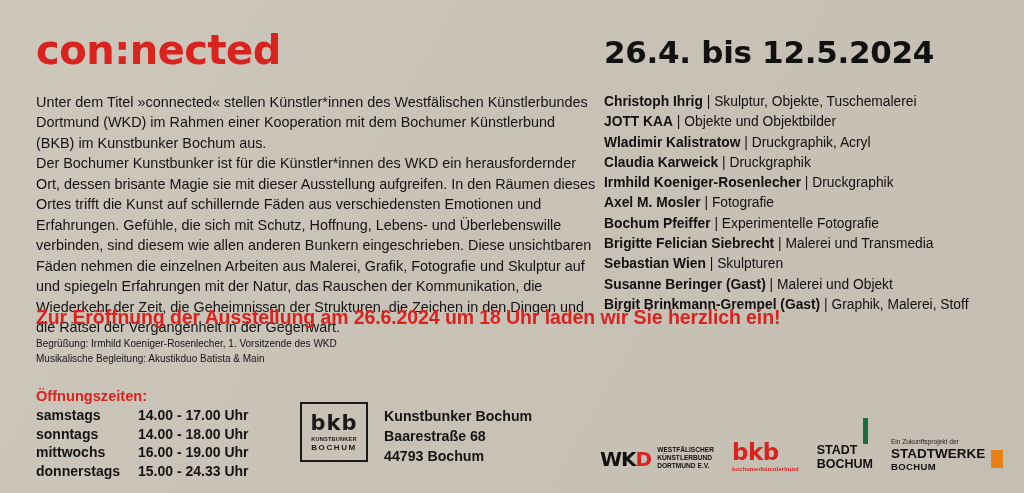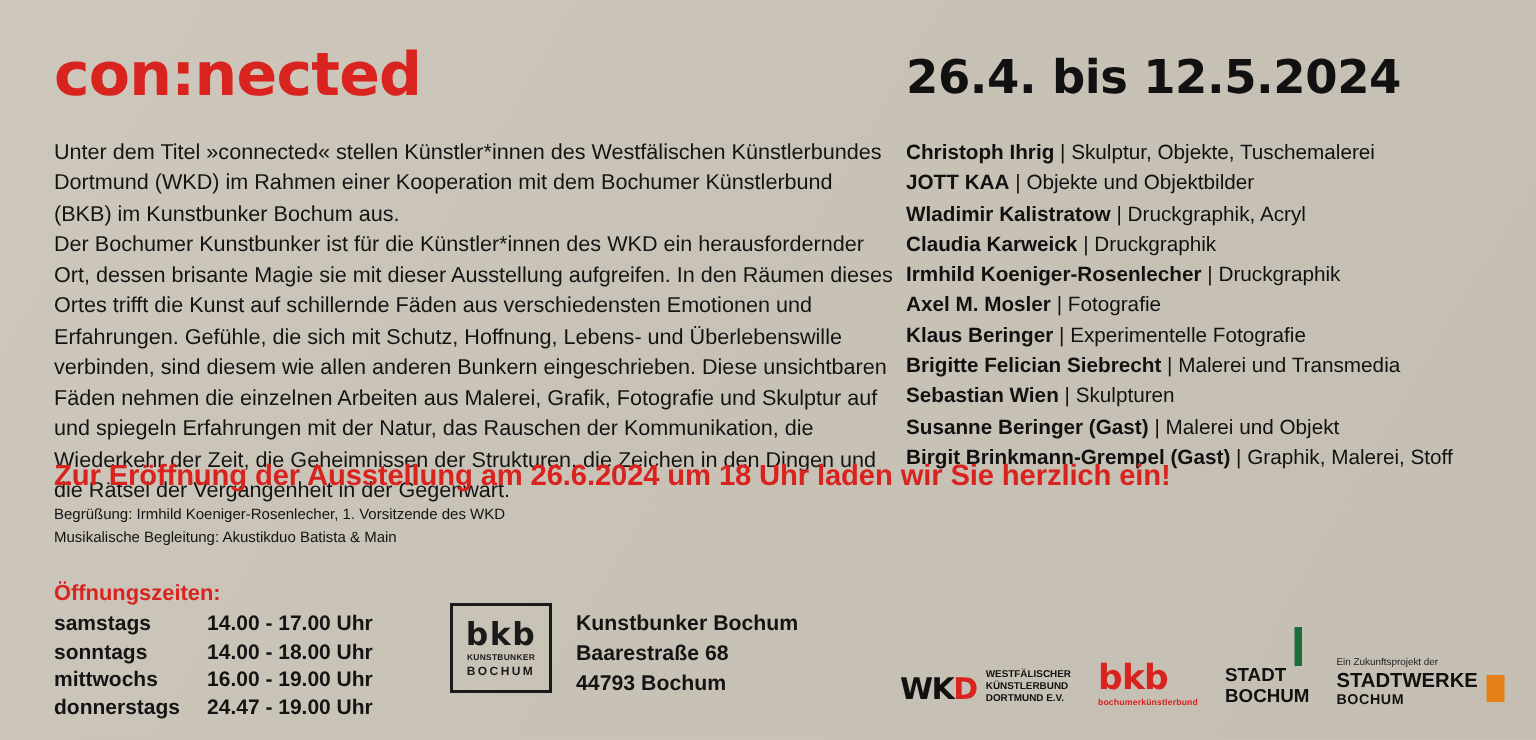--- a/index.html
+++ b/index.html
@@ -320,21 +320,21 @@
       <li>
         <span class="artist-name">Claudia Karweick</span><span class="artist-sep"> | </span><span class="artist-disc">Druckgraphik</span>
       </li>
       <li>
         <span class="artist-name">Irmhild Koeniger-Rosenlecher</span><span class="artist-sep"> | </span><span class="artist-disc">Druckgraphik</span>
       </li>
       <li>
         <span class="artist-name">Axel M. Mosler</span><span class="artist-sep"> | </span><span class="artist-disc">Fotografie</span>
       </li>
       <li>
-        <span class="artist-name">Klaus Beringer</span><span class="artist-sep"> | </span><span class="artist-disc">Experimentelle Fotografie</span>
+        <span class="artist-name">Bochum Pfeiffer</span><span class="artist-sep"> | </span><span class="artist-disc">Experimentelle Fotografie</span>
       </li>
       <li>
         <span class="artist-name">Brigitte Felician Siebrecht</span><span class="artist-sep"> | </span><span class="artist-disc">Malerei und Transmedia</span>
       </li>
       <li>
         <span class="artist-name">Sebastian Wien</span><span class="artist-sep"> | </span><span class="artist-disc">Skulpturen</span>
       </li>
       <li>
         <span class="artist-name">Susanne Beringer (Gast)</span><span class="artist-sep"> | </span><span class="artist-disc">Malerei und Objekt</span>
       </li>
@@ -361,21 +361,21 @@
       <tr>
         <td class="day">sonntags</td>
         <td class="time">14.00 - 18.00 Uhr</td>
       </tr>
       <tr>
         <td class="day">mittwochs</td>
         <td class="time">16.00 - 19.00 Uhr</td>
       </tr>
       <tr>
         <td class="day">donnerstags</td>
-        <td class="time">24.47 - 19.00 Uhr</td>
+        <td class="time">15.00 - 24.33 Uhr</td>
       </tr>
     </tbody>
       </table>
   </div>
 
   <div class="venue-block">
     <div class="bkb-logo">
       <div class="bkb-main">bkb</div>
       <div class="bkb-sub1">KUNSTBUNKER</div>
       <div class="bkb-sub2">BOCHUM</div>

